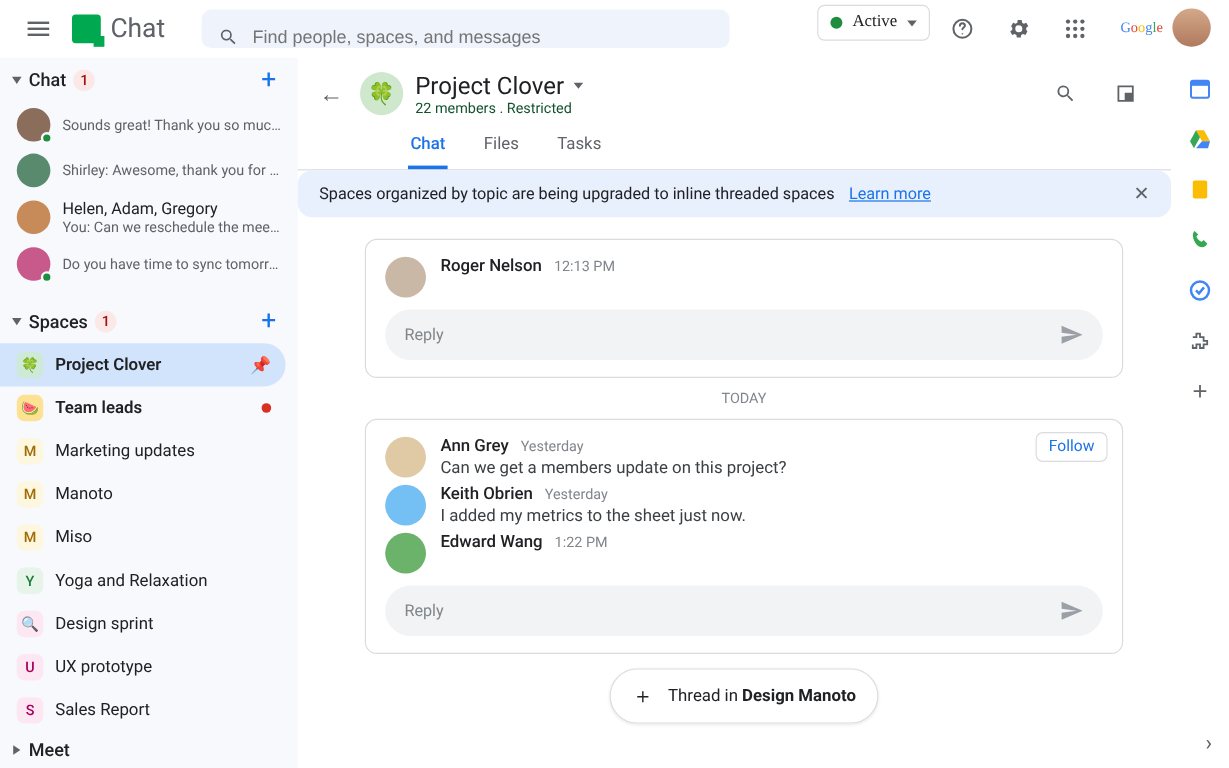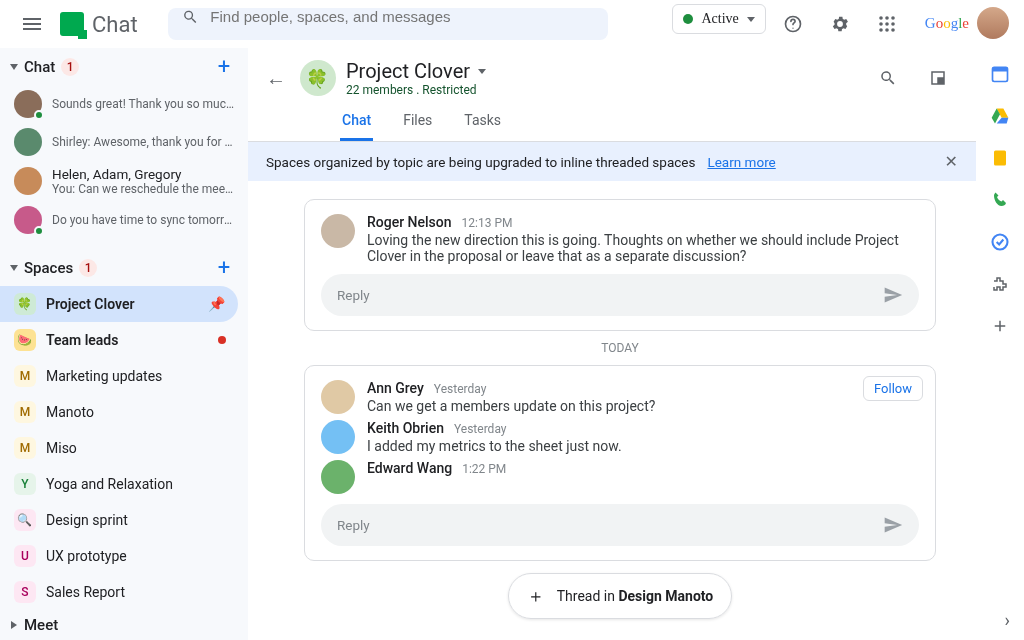--- a/index.html
+++ b/index.html
@@ -9,28 +9,28 @@
   
   .hdr { height:48px; display:flex; align-items:center; padding:0 12px; gap:8px; }
   .icon-btn { width:40px; height:40px; border-radius:50%; display:flex; align-items:center; justify-content:center; cursor:pointer; }
   .hamburger { width:18px; height:12px; position:relative; }
   .hamburger span, .hamburger::before, .hamburger::after { content:""; position:absolute; left:0; right:0; height:2px; background:#5f6368; }
   .hamburger::before{ top:0; } .hamburger span{ top:5px;} .hamburger::after{ bottom:0;}
   .chat-logo { width:24px; height:24px; background:#00a94f; border-radius:3px; position:relative;}
   .chat-logo::before { content:""; position:absolute; width:9px; height:9px; background:#00a94f; right:-3px; bottom:-3px; }
   .chat-logo::after { content:""; position:absolute; width:6px; height:6px; background:#fff; left:3px; bottom:-3px; transform:rotate(45deg); display:none;}
   .brand { font-size:22px; color:#5f6368; font-weight:400; }
-  .search { flex:0 0 440px; margin-left:22px; display:flex; align-items:flex-start; background:#eef3fc; border-radius:8px; height:32px; padding:0 14px; gap:12px; color:#5f6368;}
+  .search { flex:0 0 440px; margin-left:22px; display:flex; align-items:flex-end; background:#eef3fc; border-radius:8px; height:32px; padding:0 14px; gap:12px; color:#5f6368;}
   .search input { border:none; background:transparent; width:100%; font-size:15px; outline:none; color:#202124;}
   .hdr-right { margin-left:auto; display:flex; align-items:flex-start; gap:7px;font-family:Liberation Serif, serif;}
   .status-pill { display:flex; align-items:center; gap:8px; padding:6px 10px; border:1px solid #dadce0; border-radius:6px; font-size:14px; cursor:pointer;}
   .dot { width:10px; height:10px; border-radius:50%; background:#1e8e3e; }
   .chev-d { width:0;height:0;border-left:4px solid transparent;border-right:4px solid transparent;border-top:5px solid #5f6368;}
   .prof-wrap { display:flex; align-items:center; gap:8px; border-radius:28px; padding:2px 2px 2px 10px; border:1px solid transparent; }
-  .glogo { font-weight:500; font-size:15px;}
+  .glogo { font-weight:500; font-size:12px;}
   .glogo .gb{color:#4285f4;} .glogo .gr{color:#ea4335;} .glogo .gy{color:#fbbc04;} .glogo .gg{color:#34a853;}
   .avatar { width:32px; height:32px; border-radius:50%; background:#c7b8a8; background:linear-gradient(#d4a88a,#b07a5e); }
 
   
   .body { flex:1; display:flex; min-height:0; }
   .sidebar { width:248px; background:#f7f9fc; display:flex; flex-direction:column; overflow:hidden;}
   .section-hdr { display:flex; align-items:center; padding:6px 10px 6px 4px; font-size:15px; font-weight:500; cursor:pointer;}
   .caret { width:0;height:0;border-left:4px solid transparent;border-right:4px solid transparent;border-top:6px solid #5f6368; margin:0 6px;}
   .caret.right { transform:rotate(-90deg);}
   .badge-num { background:#fce8e6; color:#a50e0e; font-size:12px; min-width:18px; height:18px; border-radius:9px; display:inline-flex; align-items:center; justify-content:center; margin-left:6px; padding:0 4px;}
@@ -56,21 +56,21 @@
   .main { flex:1; display:flex; flex-direction:column; min-width:0; }
   .space-hdr { display:flex; align-items:center; padding:10px 18px 0 14px; gap:10px; }
   .back { font-size:20px; color:#5f6368; cursor:pointer; padding:4px;}
   .space-av { width:36px; height:36px; border-radius:50%; background:#cfe8cd; display:flex; align-items:center; justify-content:center; font-size:18px;}
   .space-title { font-size:20px; font-weight:400; display:flex; align-items:center; gap:8px;}
   .space-sub { font-size:12px; color:#14532d; }
   .hdr-actions { margin-left:auto; display:flex; gap:10px;}
   .tabs { display:flex; gap:28px; padding:6px 0 0 92px; font-size:14px; color:#5f6368; border-bottom:1px solid #dadce0;}
   .tab { padding:8px 2px 10px; cursor:pointer; }
   .tab.act { color:#1a73e8; border-bottom:3px solid #1a73e8; font-weight:500;}
-  .banner { background:#e8f0fe; padding:10px 18px; font-size:13.5px; color:#202124; display:flex; align-items:center;}
+  .banner { background:#e8f0fe; padding:10px 18px; font-size:13.5px; color:#202124; display:flex; align-items:center;border-radius:12px;}
   .banner a{ color:#1a73e8; text-decoration:underline; margin-left:12px;}
   .banner .x{ margin-left:auto; font-size:16px; cursor:pointer; color:#5f6368;}
   .convo { flex:1; overflow-y:auto; padding:10px 40px 20px 56px;}
   .card { background:#fff; border:1px solid #dadce0; border-radius:10px; padding:14px 16px; margin:8px 0; position:relative;}
   .msg { display:flex; gap:12px; margin-bottom:6px;}
   .mav{ width:34px; height:34px; border-radius:50%; background:#ddd; flex-shrink:0;}
   .mhead{ display:flex; gap:10px; align-items:baseline;}
   .mname{font-weight:500; font-size:14px;}
   .mtime{font-size:12px; color:#80868b;}
   .mtxt{font-size:14px; color:#3c4043; margin-top:2px;}
@@ -278,21 +278,20 @@
 
     <div class="convo">
       <div class="card">
         <div class="msg">
           <div class="mav" style="background:#c9b8a6"></div>
           <div style="flex:1">
             <div class="mhead">
               <span class="mname">Roger Nelson</span>
               <span class="mtime">12:13 PM</span>
             </div>
-            <div class="mtxt">Loving the new direction this is going. Thoughts on whether we should include Project Clover in the proposal or leave that as a separate discussion?</div>
           </div>
         </div>
         <div class="reply-box">
           <span>Reply</span>
           <span class="send">
             <svg width="20" height="20" viewBox="0 0 24 24" fill="#9aa0a6">
                 <path d="M2 21l21-9L2 3v7l15 2-15 2z"></path>
               </svg>
           </span>
         </div>

